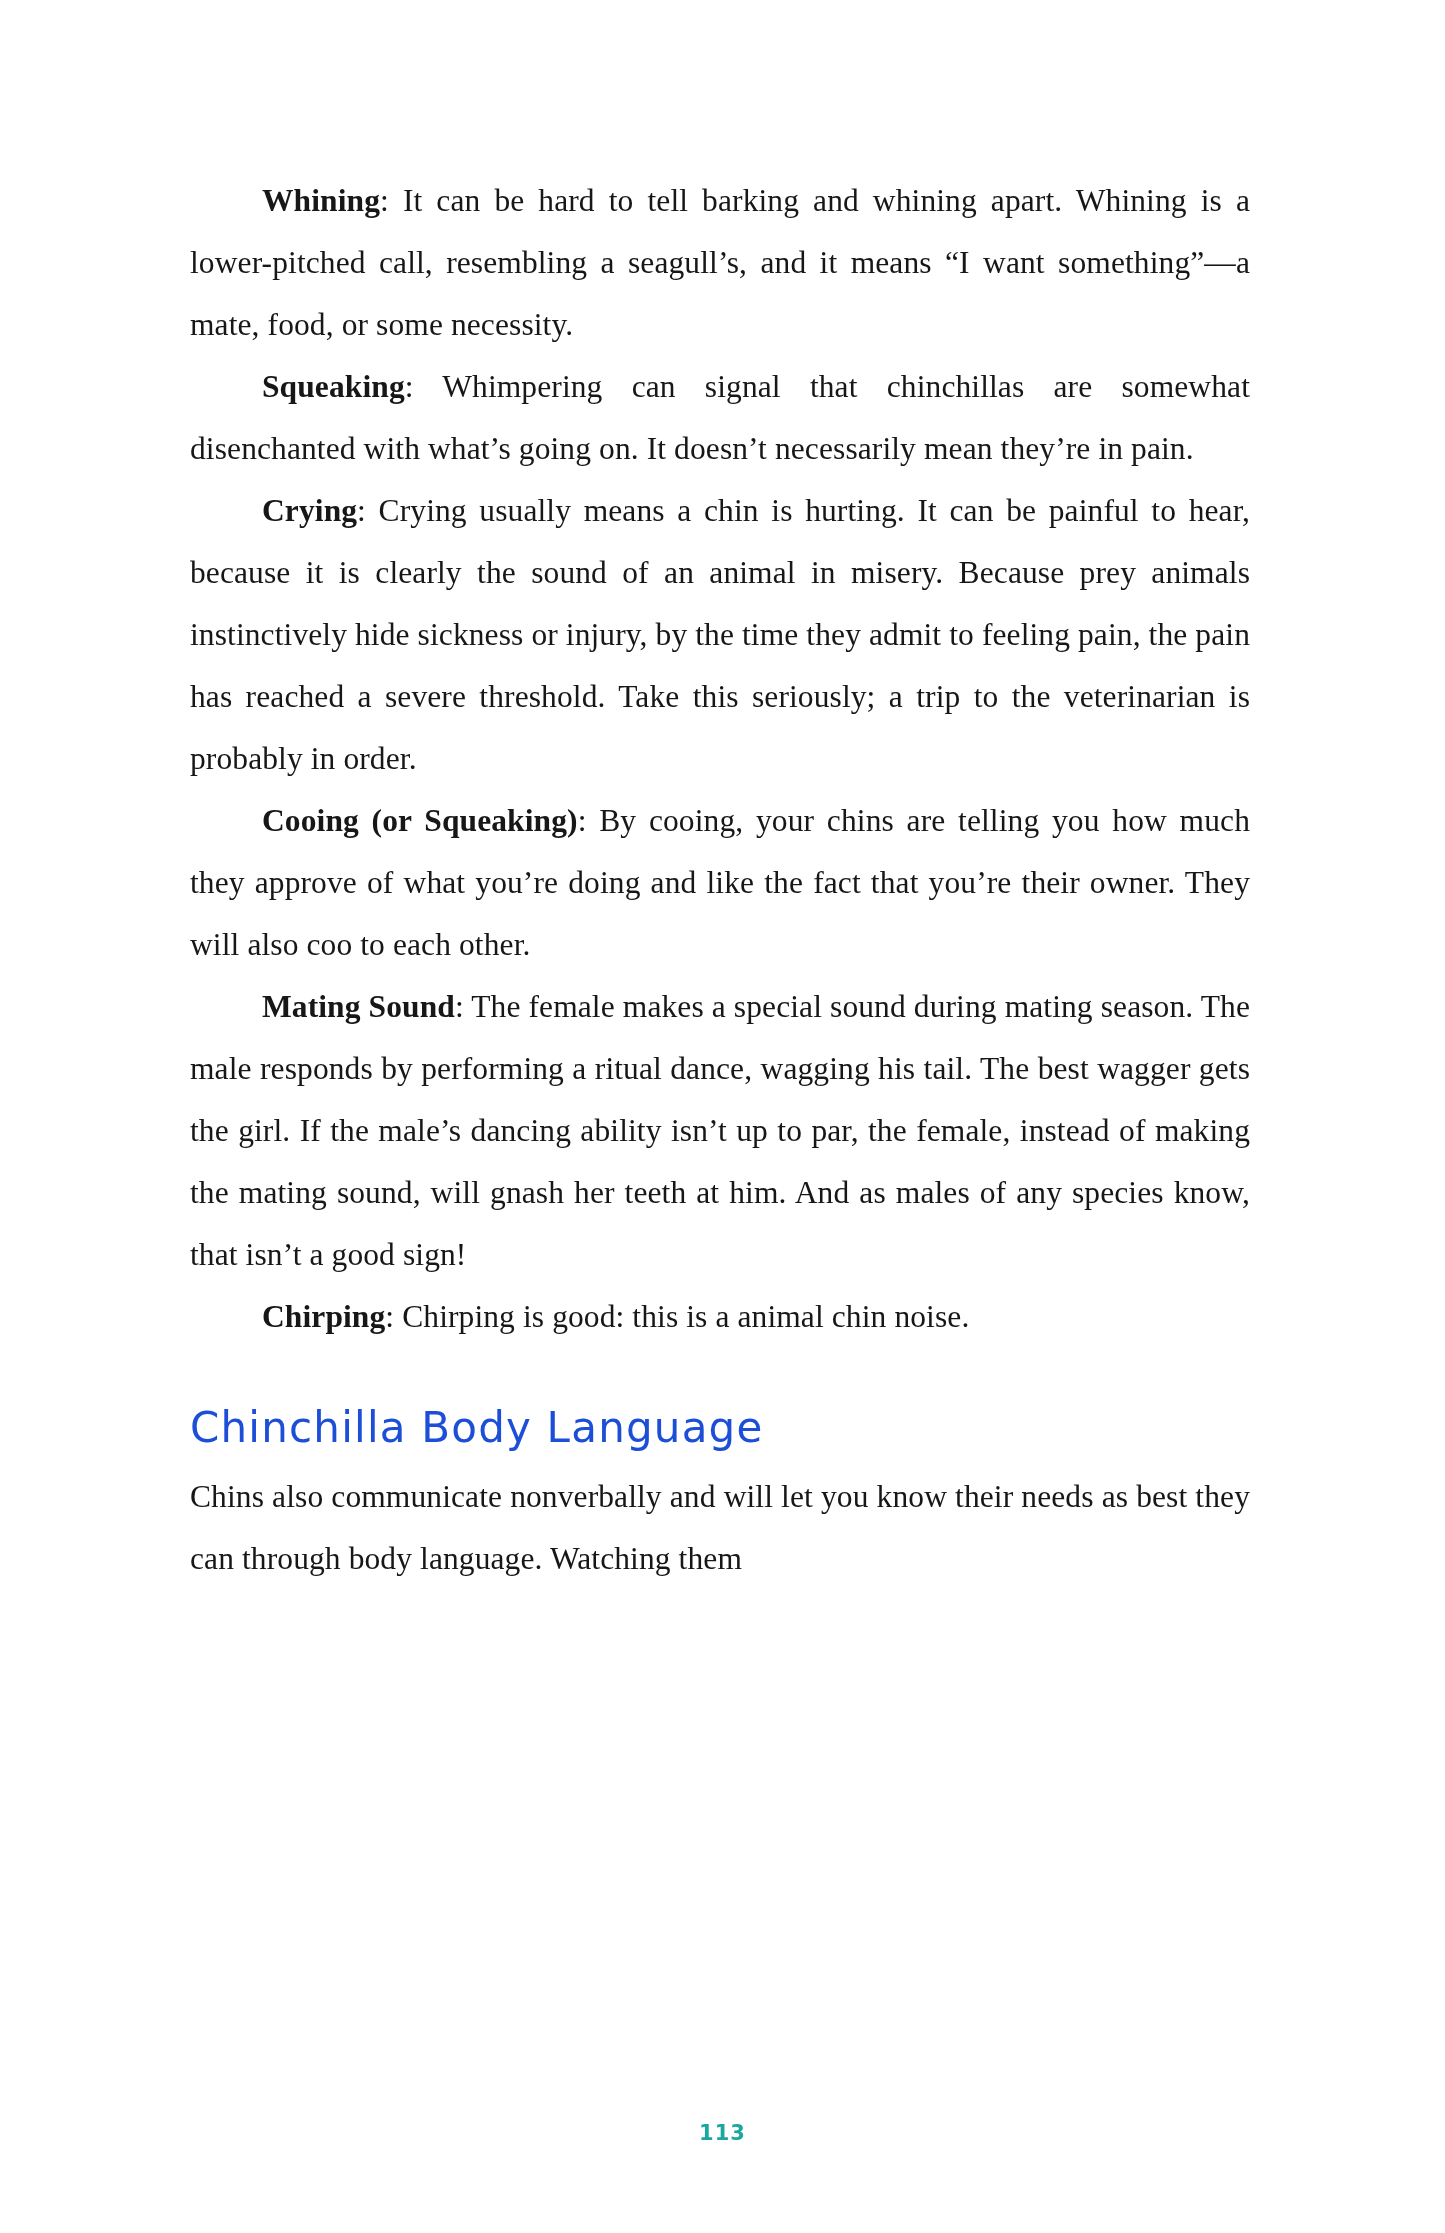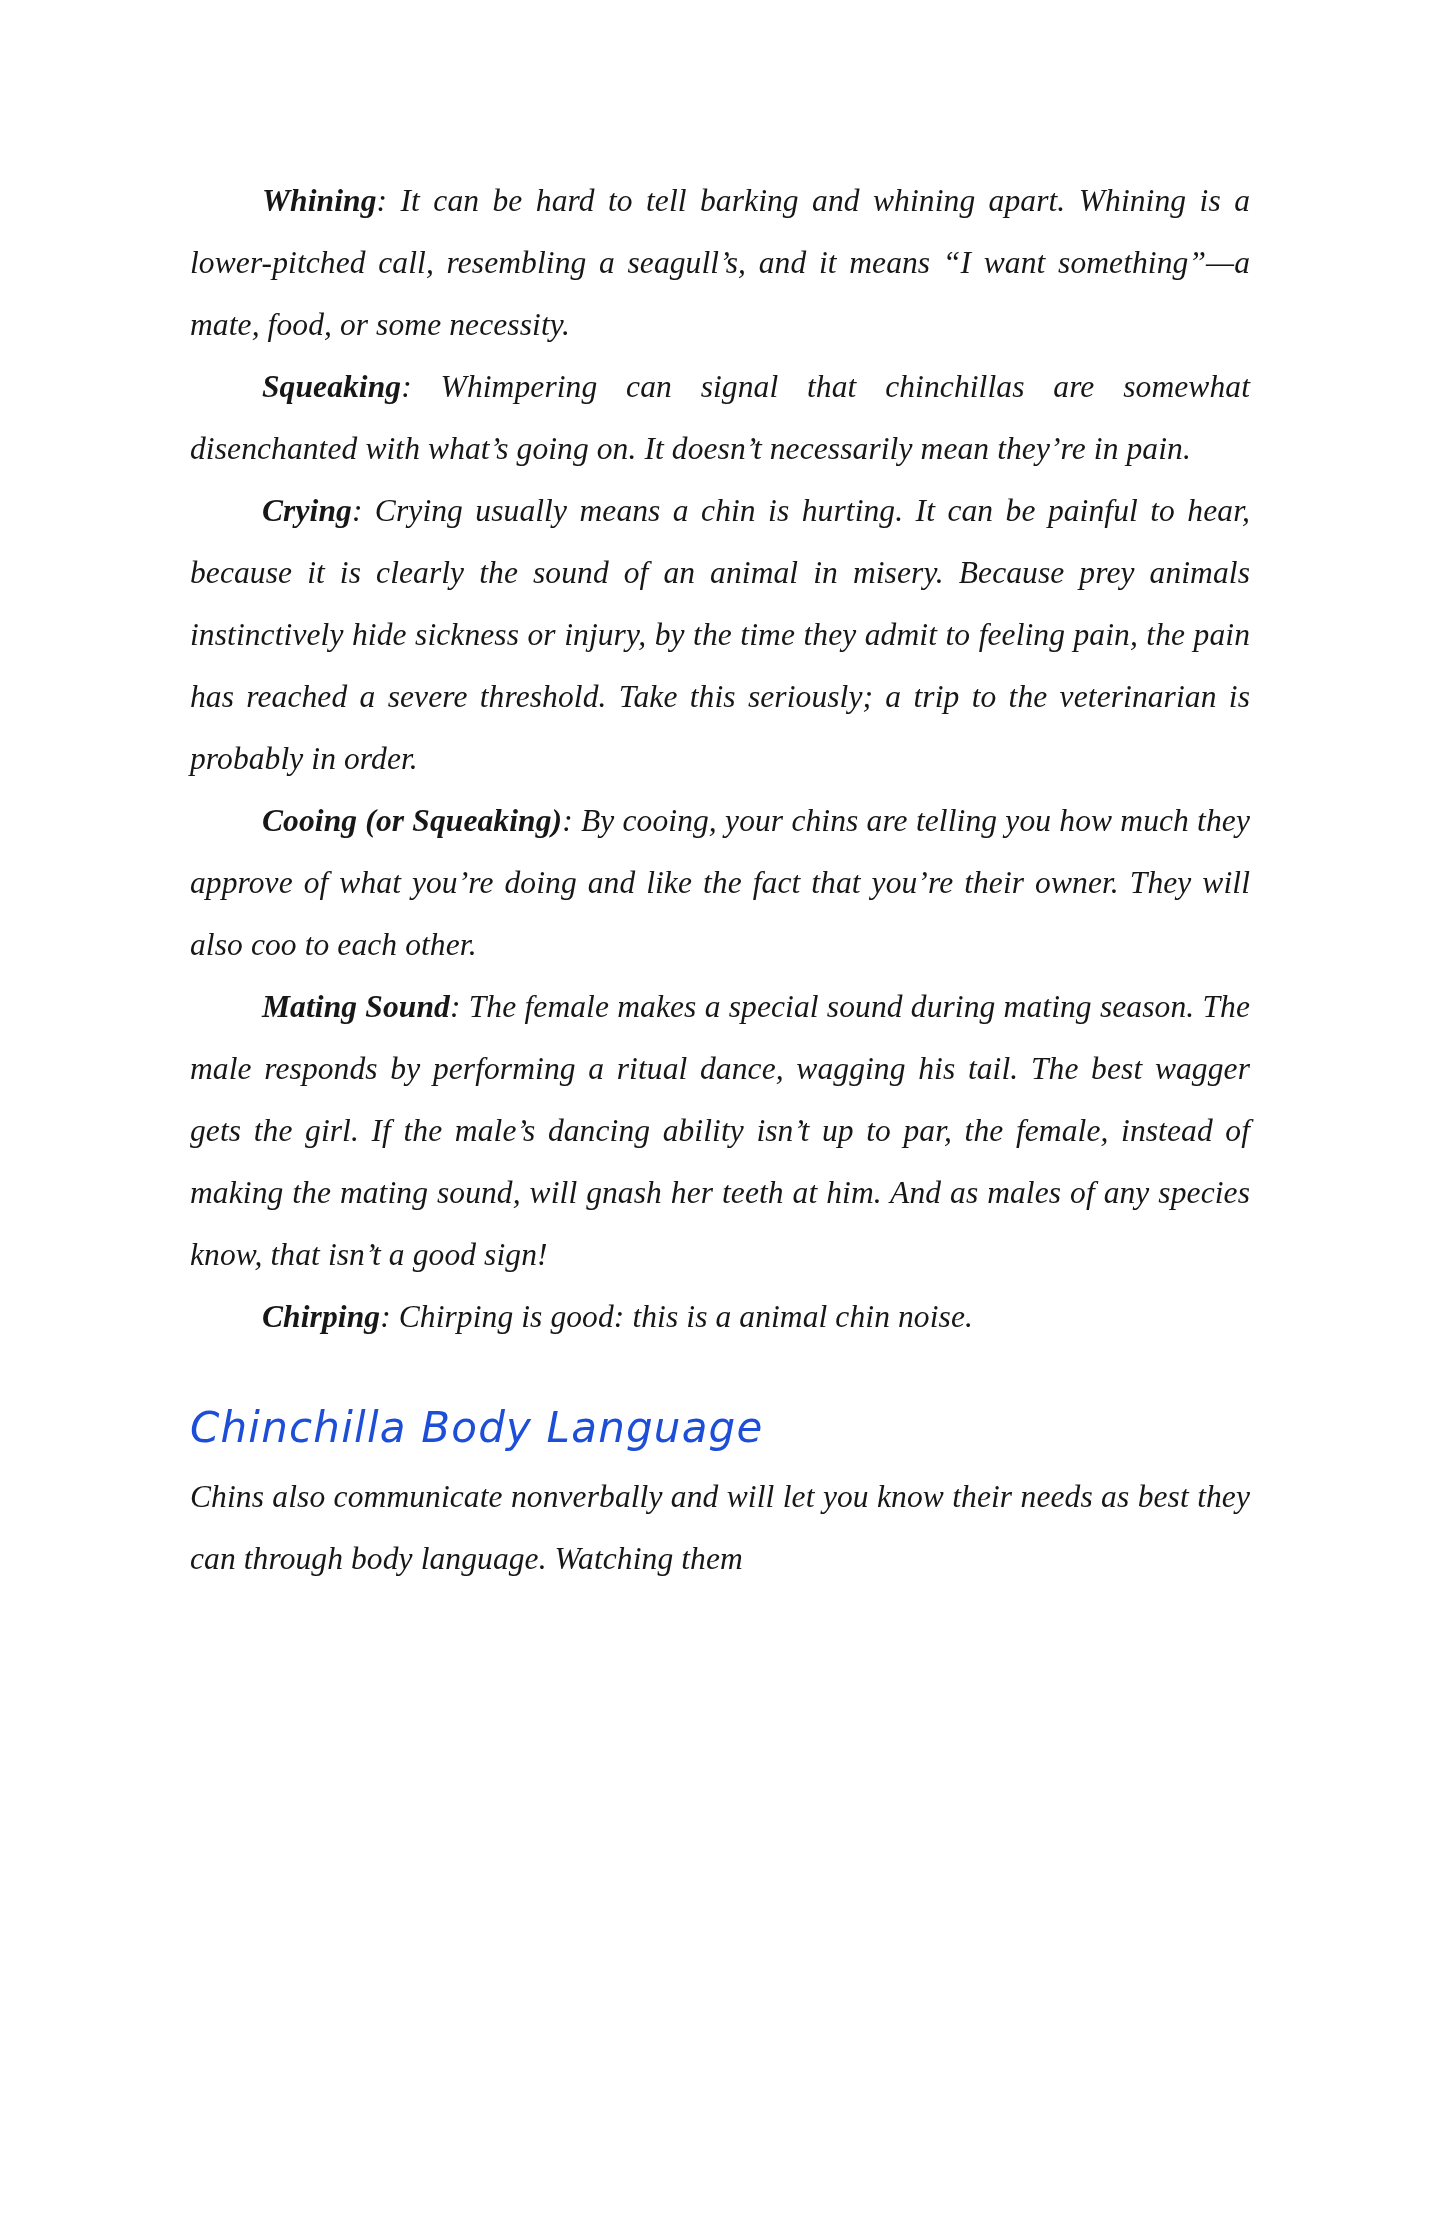--- a/index.html
+++ b/index.html
@@ -13,21 +13,20 @@
     font-family: "Liberation Serif", serif;
     color: #1a1a1a;
     -webkit-font-smoothing: antialiased;
   }
   .page {
     position: relative;
     width: 1445px;
     min-height: 2233px;
     box-sizing: border-box;
     padding: 170px 195px 0 190px;
-    font-style: italic;
   }
   .body-text {
     font-family: "Liberation Serif", serif;
     font-size: 31.5px;
     line-height: 62px;
     text-align: justify;
     color: #171717;
     letter-spacing: 0.1px;
   }
   .para {
@@ -81,14 +80,15 @@
     <p class="para"><span class="term">Mating Sound</span><span>: The female makes a special sound during mating season. The male responds by performing a ritual dance, wagging his tail. The best wagger gets the girl. If the male’s dancing ability isn’t up to par, the female, instead of making the mating sound, will gnash her teeth at him. And as males of any species know, that isn’t a good sign!</span></p>
 
     <p class="para"><span class="term">Chirping</span><span>: Chirping is good: this is a animal chin noise.</span></p>
 
     <h2 class="section-heading">Chinchilla Body Language</h2>
 
     <p class="para after-heading">Chins also communicate nonverbally and will let you know their needs as best they can through body language. Watching them</p>
 
   </div>
 
+  <div class="folio">113</div>
 
 </div>
 
 </body></html>

